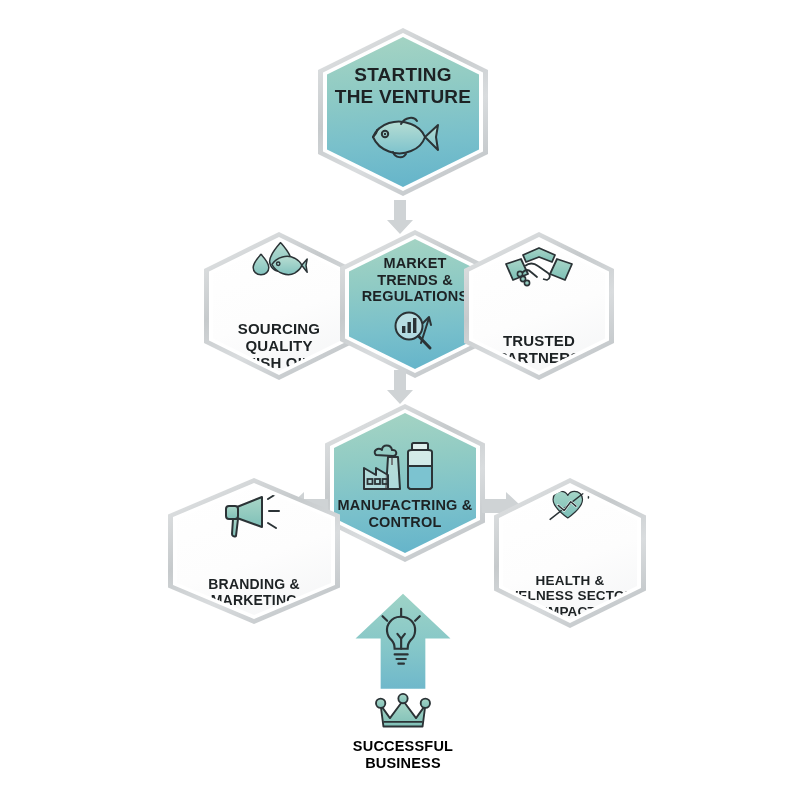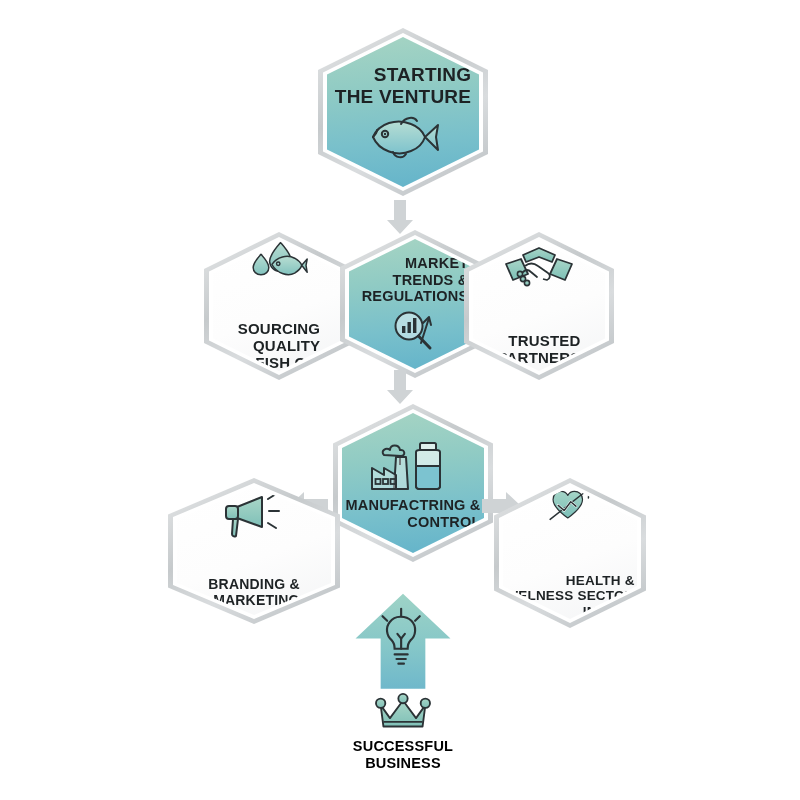--- a/index.html
+++ b/index.html
@@ -58,41 +58,41 @@
   }
 
   .hex-inner.plain {
     background: linear-gradient(160deg, #ffffff 0%, #fdfdfd 55%, #f4f5f6 100%);
     gap: 32px;
   }
 
   .hex-label {
     position: relative;
     z-index: 4;
-    text-align: right;
+    text-align: center;
     font-weight: bold;
     color: #1d2224;
     line-height: 1.14;
     letter-spacing: 0.2px;
     text-transform: uppercase;
     white-space: pre-line;
   }
 
   .hex-icon {
     position: relative;
     z-index: 4;
     display: block;
   }
 
   
   #node-start      { left: 318px; top: 28px;  width: 170px; height: 168px; }
   #node-sourcing   { left: 204px; top: 232px; width: 150px; height: 148px; }
   #node-market     { left: 340px; top: 230px; width: 150px; height: 148px; }
   #node-partners   { left: 464px; top: 232px; width: 150px; height: 148px; }
-  #node-manu       { left: 333px; top: 404px; width: 160px; height: 158px; }
+  #node-manu       { left: 325px; top: 404px; width: 160px; height: 158px; }
   #node-branding   { left: 168px; top: 478px; width: 172px; height: 146px; }
   #node-health     { left: 494px; top: 478px; width: 152px; height: 150px; }
 
   #node-start .hex-label      { font-size: 19px; margin-bottom: 4px; }
   #node-sourcing .hex-label   { font-size: 15px; margin-top: 6px; }
   #node-market .hex-label     { font-size: 14.5px; margin-bottom: 4px; }
   #node-partners .hex-label   { font-size: 15px; margin-top: 8px; }
   #node-manu .hex-label       { font-size: 14.5px; margin-top: 4px; }
   #node-branding .hex-label   { font-size: 14px; margin-top: 6px; }
   #node-health .hex-label     { font-size: 13.5px; margin-top: 20px; }

